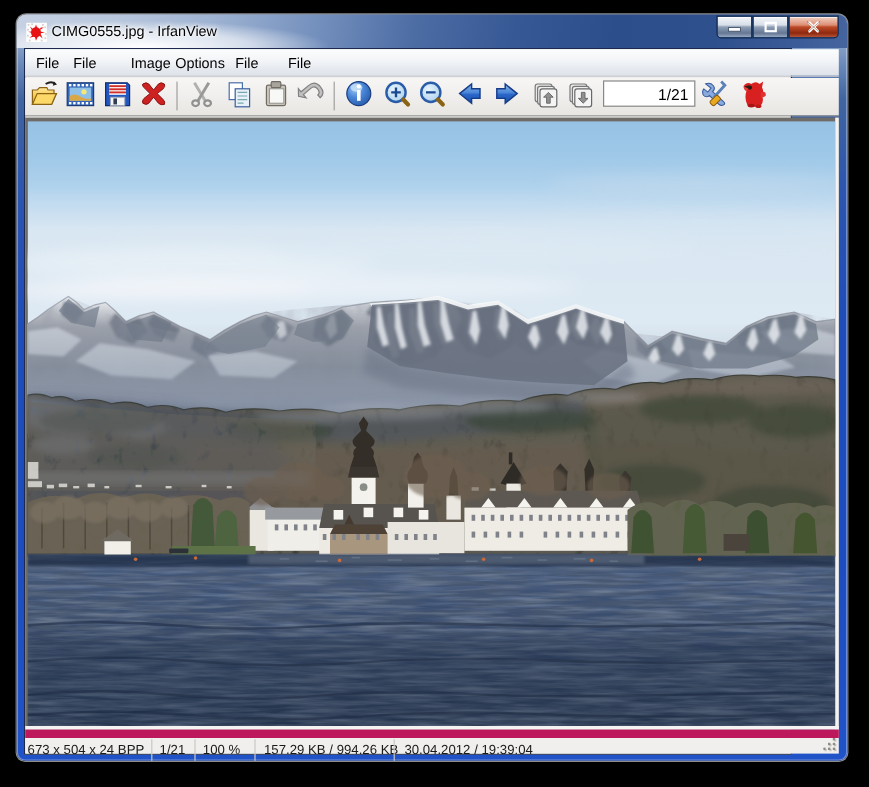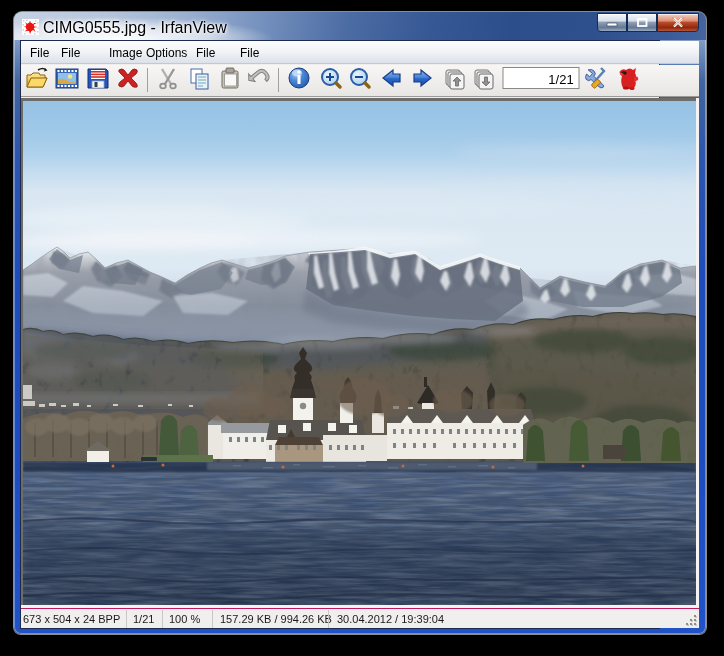--- a/index.html
+++ b/index.html
@@ -6,38 +6,38 @@
 *{box-sizing:border-box;}
 body{font-family:"Liberation Sans", sans-serif;}
 #win{position:absolute;left:14px;top:12px;width:692px;height:622px;border-radius:8px 8px 7px 7px;
  background:linear-gradient(180deg,#aebfd8 0px,#92a9ca 20px,#6d8cbc 40px,#41659f 70px,#2d56ae 140px,#1e4cba 260px,#1c4cc0 450px,#2153c8 622px);
  box-shadow:0 0 0 1px rgba(255,255,255,0.55), inset 0 0 0 1px rgba(255,255,255,0.35);}
 #titlebar{position:absolute;left:0;top:0;right:0;height:28px;border-radius:8px 8px 0 0;
  background:linear-gradient(100deg,#c6d1e3 0%,#b8c7dd 12%,#9db2d2 24%,#7490bd 36%,#4c6ca4 48%,#365894 60%,#2c4e8b 72%,#2e508d 84%,#3b5b98 94%,#46659f 100%);}
 #tglow{position:absolute;left:0;top:0;width:280px;height:28px;border-radius:8px 0 0 0;
  background:radial-gradient(ellipse 200px 28px at 105px 27px,rgba(255,255,255,0.98) 0%,rgba(255,255,255,0.6) 45%,rgba(255,255,255,0) 78%);}
 #ticon{position:absolute;left:8px;top:7px;width:17px;height:16px;background:#fdfdfd;}
-#ttext{position:absolute;left:29px;top:7px;font-size:16px;color:#000;letter-spacing:0px;
+#ttext{position:absolute;left:29px;top:7px;font-size:12px;color:#000;letter-spacing:0px;
  text-shadow:0 0 6px #fff,0 0 4px #fff,0 0 2px #fff;}
 
 #caps{position:absolute;left:583px;top:1px;width:102px;height:19px;}
 .cap{position:absolute;top:0;height:19px;border:1px solid #122c52;}
 #cmin{left:0;width:30px;border-radius:0 0 0 4px;background:linear-gradient(180deg,#f4f7fa 0%,#d8dfe9 40%,#8e9eb5 50%,#657794 80%,#98aac2 100%);box-shadow:inset 0 1px 0 rgba(255,255,255,0.8);}
 #cmax{left:30px;width:30px;background:linear-gradient(180deg,#f4f7fa 0%,#d8dfe9 40%,#8e9eb5 50%,#657794 80%,#98aac2 100%);box-shadow:inset 0 1px 0 rgba(255,255,255,0.8);}
 #cclose{left:60px;width:42px;border-radius:0 0 4px 0;background:linear-gradient(180deg,#f2d3c6 0%,#dd8f75 40%,#bc4a28 50%,#8e280e 80%,#b85538 100%);box-shadow:inset 0 1px 0 rgba(255,255,255,0.6);}
 
 #client{position:absolute;left:6px;top:28px;width:640px;height:589px;background:#efeeec;border:1px solid #1b2a4e;}
 #menubar{position:absolute;left:0;top:0;width:678px;height:23px;
  background:linear-gradient(180deg,#fcfdfe 0%,#f2f4f7 45%,#e4e8ee 80%,#dde2ea 100%);border-bottom:1px solid #c5c8cd;}
 .mi{position:absolute;top:5px;font-size:12px;color:#000;}
 #toolbar{position:absolute;left:0;top:24px;width:678px;height:32px;
  background:linear-gradient(180deg,#f7f6f5 0%,#efedeb 60%,#e8e6e3 100%);border-bottom:1px solid #9a9a98;}
 #viewport{position:absolute;left:0;top:57px;width:678px;height:510px;background:#6e6c68;}
 #photo{position:absolute;left:2px;top:3px;width:673px;height:504px;}
-#statusbar{position:absolute;left:0;top:567px;width:678px;height:20px;background:#f0efed;border-top:1px solid #be185d;font-size:11px;color:#1a1a1a;}
+#statusbar{position:absolute;left:0;top:567px;width:678px;height:20px;background:#f0efed;border-top:7px solid #be185d;font-size:11px;color:#1a1a1a;}
 .sc{position:absolute;top:4px;}
 .sdiv{position:absolute;top:1px;width:1px;height:18px;background:#c9c8c6;}
 </style>
 </head>
 <body>
 <div id="win">
   <div id="titlebar">
       <div id="tglow"></div>
     </div>
   <div id="ticon"><svg width="17" height="16" viewBox="0 0 17 16">

